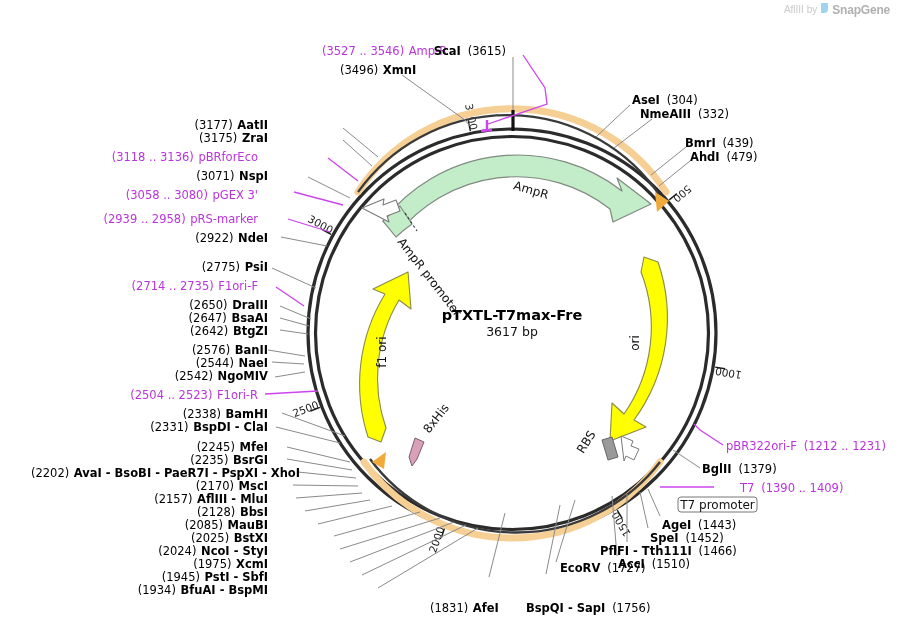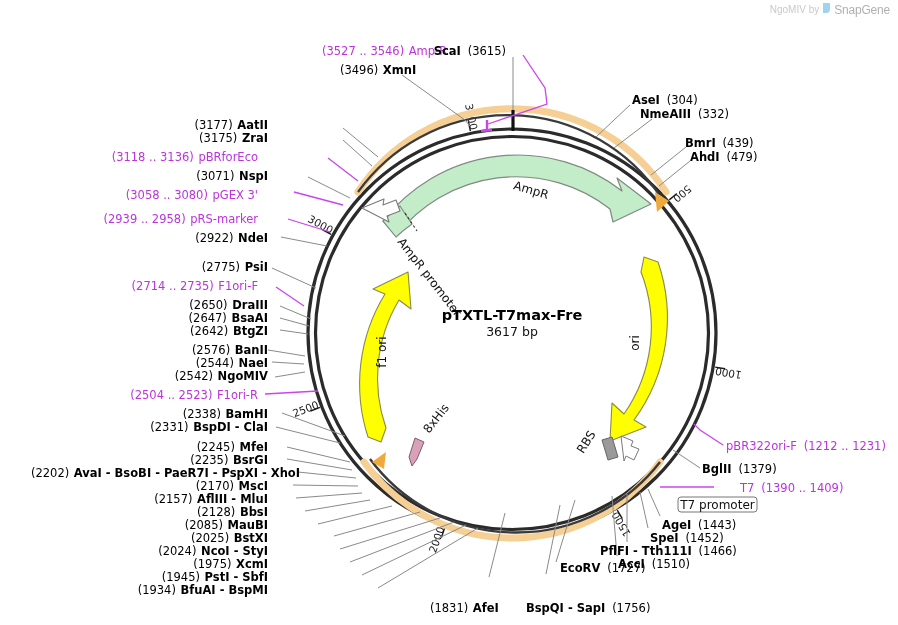--- a/index.html
+++ b/index.html
@@ -11,37 +11,37 @@
     position:relative;
   }
   #map{position:absolute;left:0;top:0;width:898px;height:625px;}
   .wm{
     position:absolute;right:8px;top:2px;
     font-family:"Liberation Sans",sans-serif;
     font-size:10px;color:#c9c9c9;
     display:flex;align-items:center;gap:3px;
     user-select:none;
   }
-  .wm .brand{color:#b0b0b0;font-weight:normal;font-size:12px;letter-spacing:-0.2px;}
+  .wm .brand{color:#b0b0b0;font-weight:bold;font-size:12px;letter-spacing:-0.2px;}
   .wm .logo{display:inline-block;}
   text{dominant-baseline:alphabetic;}
   .lbl-black{font-family:"DejaVu Sans","Liberation Sans",sans-serif;fill:#000;}
   .lbl-purple{font-family:"DejaVu Sans","Liberation Sans",sans-serif;fill:#bb33dd;}
   .tick-num{font-family:"DejaVu Sans","Liberation Sans",sans-serif;fill:#1a1a1a;font-size:10.5px;}
   .feat-name{font-family:"DejaVu Sans","Liberation Sans",sans-serif;fill:#111;font-size:12px;}
   .title{font-family:"DejaVu Sans","Liberation Sans",sans-serif;fill:#000;font-weight:bold;font-size:14.5px;}
   .subtitle{font-family:"DejaVu Sans","Liberation Sans",sans-serif;fill:#111;font-size:12.5px;}
   .leader{stroke:#8a8a8a;stroke-width:1;fill:none;}
   .leader-p{stroke:#cc44ee;stroke-width:1.3;fill:none;}
 </style>
 </head>
 <body>
 
 <div class="wm">
-  <span>NgoMIV by</span>
+  <span>AflIII by</span>
   <span class="logo">
     <svg width="9" height="13" viewBox="0 0 9 13">
         <path d="M1 1 h6 a1 1 0 0 1 1 1 v5 a4 4 0 0 1 -4 4 h-3 z" fill="#9fd4f0"></path>
       </svg>
   </span>
   <span class="brand">SnapGene</span>
 </div>
 
 <svg id="map" viewBox="0 0 898 625">
 

